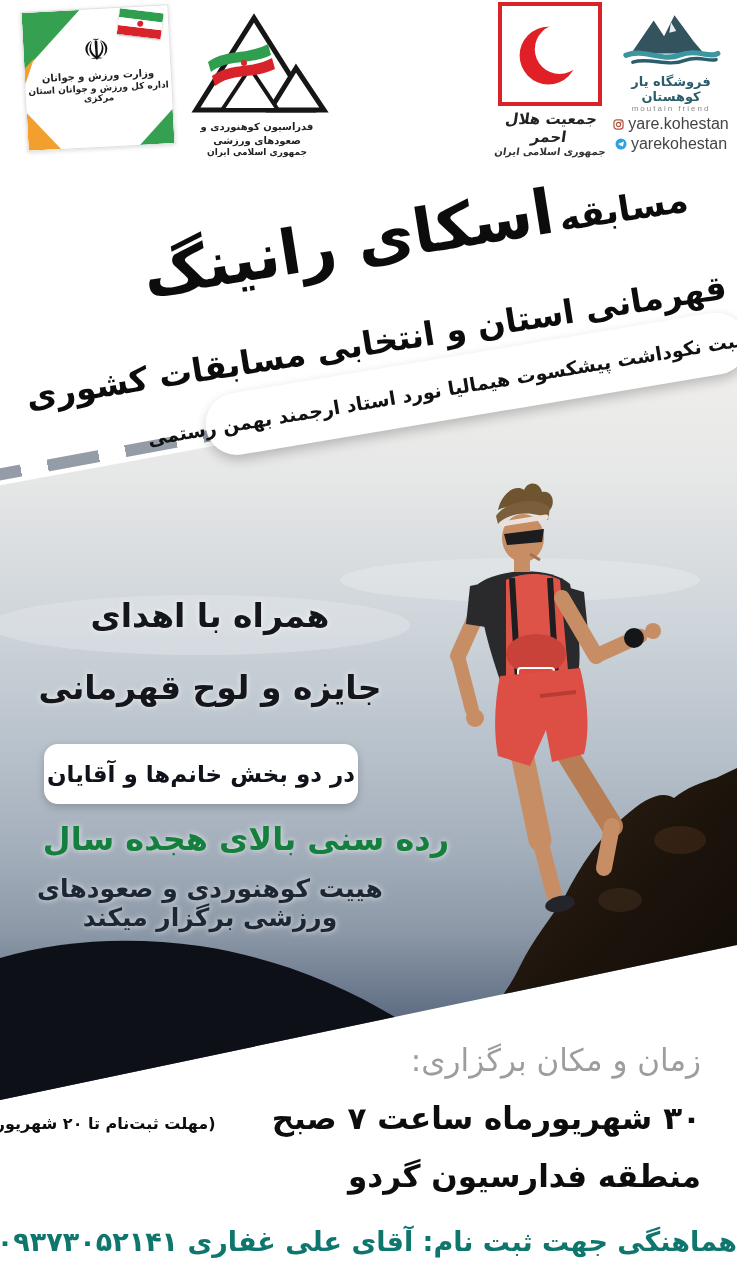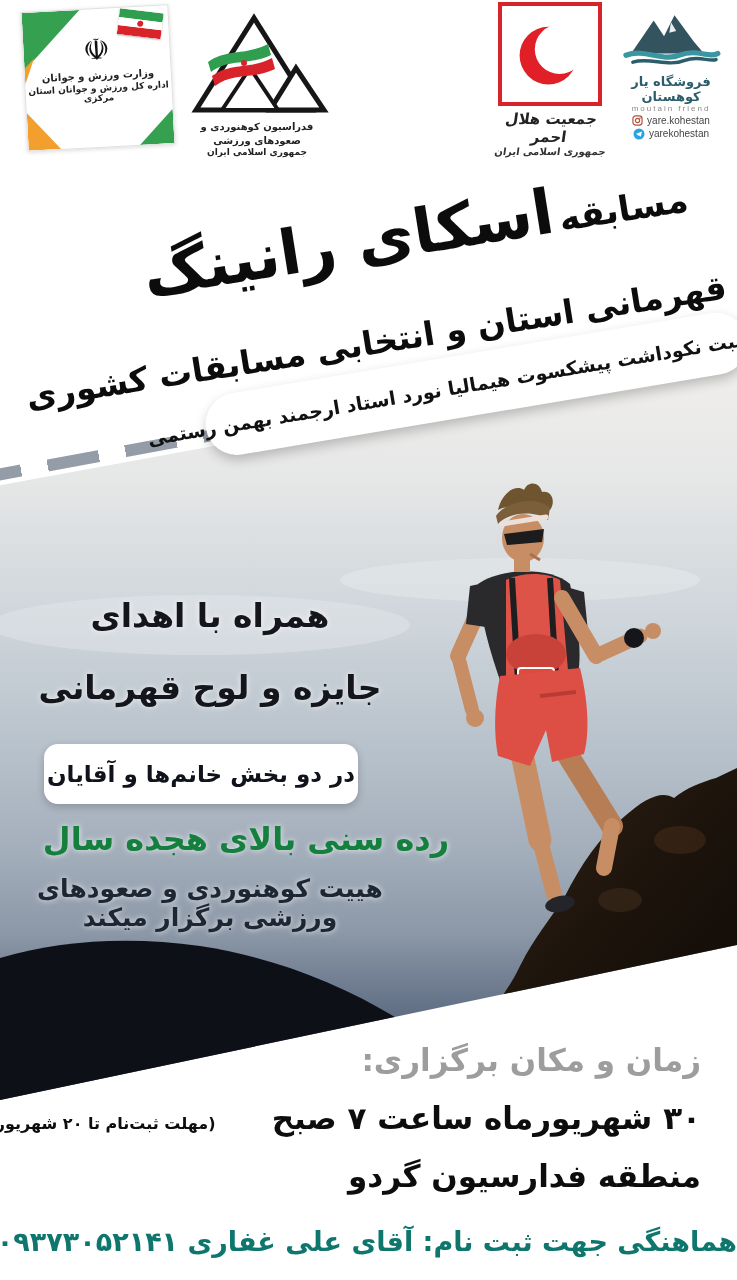--- a/index.html
+++ b/index.html
@@ -32,21 +32,21 @@
   .fed1{left:178px; top:10px;}
   .fed2{left:342px; top:14px;}
   .redcrescent{left:494px; top:2px; width:112px;}
   .rc-box{width:96px;height:96px;border:4px solid #d8232a;margin:0 auto;background:#fff;display:flex;align-items:center;justify-content:center;}
   .rc-t1{font-size:15px;font-weight:bold;color:#222;margin-top:4px;transform:skewX(-8deg);}
   .rc-t2{font-size:10px;font-weight:bold;color:#333;transform:skewX(-8deg);}
 
   .shop{left:608px; top:6px; width:126px;}
   .shop-title{font-size:13px;font-weight:bold;color:#2b5d6b;margin-top:2px;}
   .shop-sub{font-size:8px;letter-spacing:2px;color:#8a8a8a;font-family:"Liberation Sans",sans-serif;}
-  .handle{display:flex;align-items:flex-start;justify-content:center;gap:4px;font-size:10px;color:#444;
+  .handle{display:flex;align-items:center;justify-content:center;gap:4px;font-size:16px;color:#444;
     font-family:"Liberation Sans",sans-serif;margin-top:2px;}
 
   
   .title1{position:absolute; left:90px; top:196px; width:650px; transform:rotate(-9deg);
     direction:rtl; text-align:center; white-space:nowrap; color:#0c0c0c;}
   .title1 .small{font-size:35px; font-weight:bold;}
   .title1 .big{font-size:62px; font-weight:bold; letter-spacing:1px;}
   .title2{position:absolute; left:80px; top:318px; width:650px; transform:rotate(-9deg);
     direction:rtl; text-align:center; white-space:nowrap; font-size:33px; font-weight:bold; color:#0c0c0c;}
 
@@ -70,21 +70,21 @@
   .awards1{left:60px; top:596px; width:300px; font-size:33px;}
   .awards2{left:36px; top:668px; width:348px; font-size:33px;}
   .sections{left:44px; top:744px; width:314px; height:60px; background:#fff; border-radius:14px;
     box-shadow:0 3px 8px rgba(0,0,0,.2); display:flex; align-items:center; justify-content:center;
     font-size:23px; font-weight:bold; color:#10131c; z-index:5; position:absolute;}
   .age{left:28px; top:820px; width:436px; font-size:32px; color:#15803d;}
   .organizer{left:2px; top:874px; width:416px; font-size:25px; color:#1d2633;}
 
   
   .f-heading{position:absolute; right:36px; top:1042px; direction:rtl; white-space:nowrap;
-    font-size:31px; font-weight:bold; color:#9d9d9d; z-index:4;}
+    font-size:31px; font-weight:normal; color:#9d9d9d; z-index:4;}
   .f-date{position:absolute; right:36px; top:1100px; direction:rtl; white-space:nowrap;
     color:#0d0d0d; z-index:4;}
   .f-date .main{font-size:31px; font-weight:bold;margin-left:43px;}
   .f-date .note{font-size:16px; font-weight:bold; margin-right:8px;}
   .f-location{position:absolute; right:36px; top:1158px; direction:rtl; white-space:nowrap;
     font-size:31px; font-weight:bold; color:#0d0d0d; z-index:4;}
   .f-contact{position:absolute; left:0; right:0; top:1226px; text-align:center; direction:rtl;
     white-space:nowrap; font-size:27px; font-weight:bold; color:#0f766e; z-index:4;}
 </style>
 </head>

